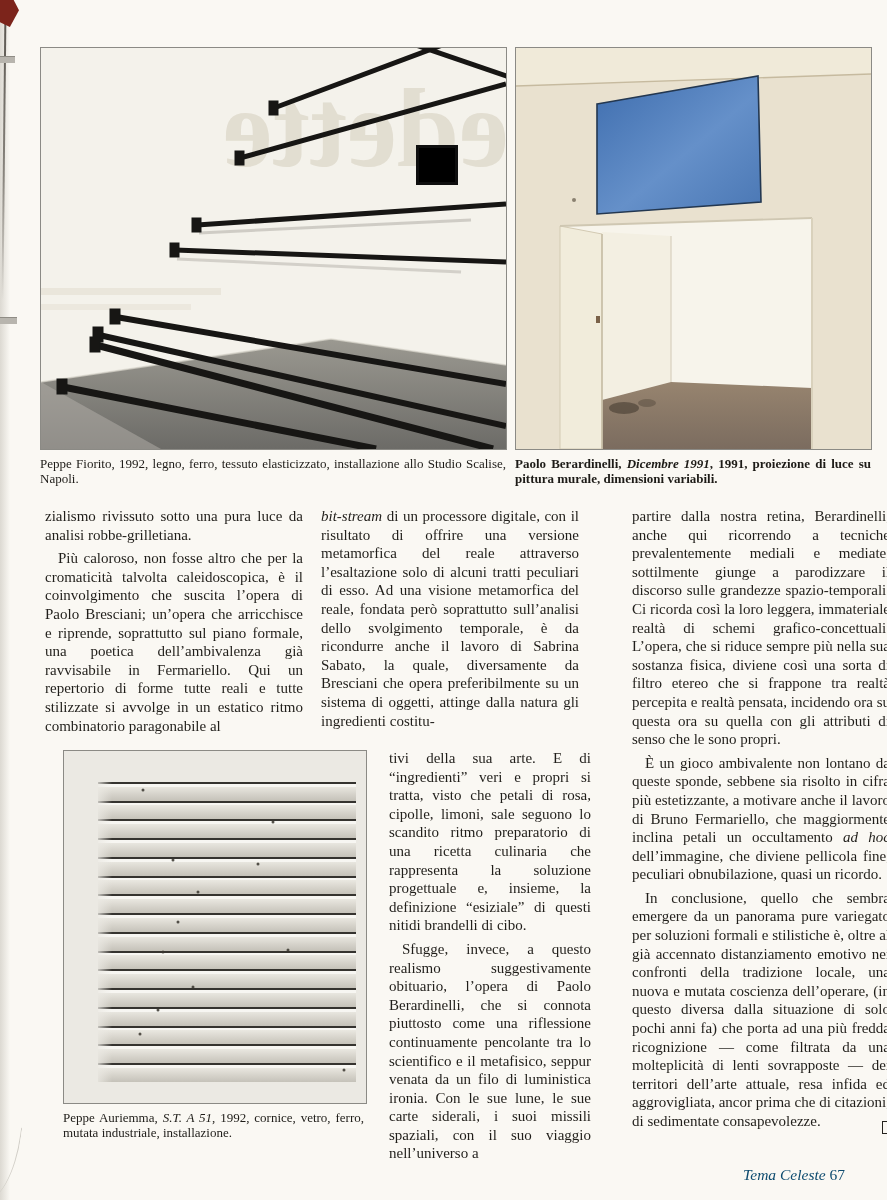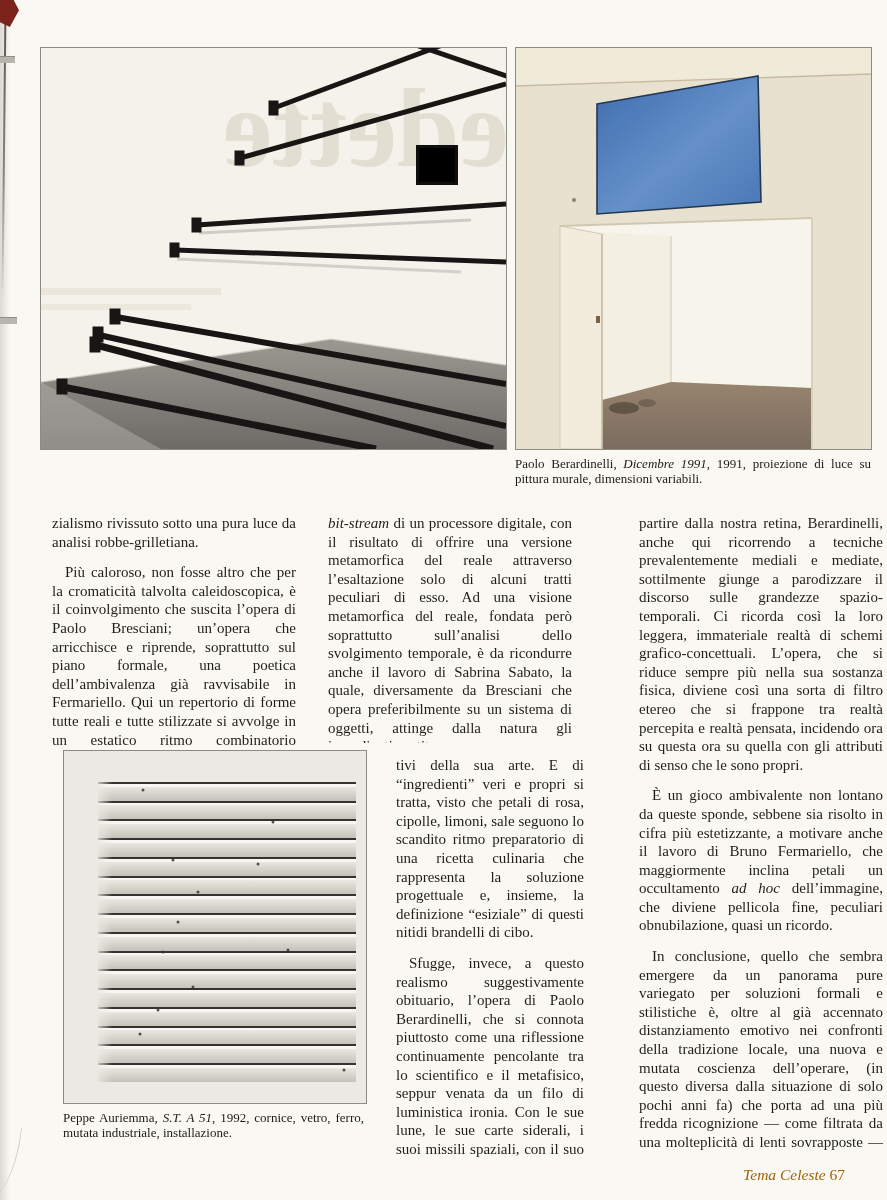--- a/index.html
+++ b/index.html
@@ -28,33 +28,33 @@
       #35332f 0px,#35332f 1.8px,
       #f7f6f2 1.8px,#f7f6f2 4.6px,
       #e9e7e0 4.6px,#d6d3cb 12px,
       #c5c2b9 18.75px);}
   .slats-fadeL{position:absolute;left:30px;top:28px;width:18px;height:306px;
     background:linear-gradient(90deg,#ebe9e3,rgba(235,233,227,0));}
   .slats-dots{position:absolute;left:34px;top:31px;}
   
   .cap{position:absolute;font-size:13px;line-height:15.2px;text-align:justify;color:#1d1b17;}
   #cap1{left:40px;top:456px;width:466px;}
-  #cap2{left:515px;top:456px;width:356px;}
+  #cap2{left:515px;top:456px;width:356px;font-weight:bold;}
   #cap3{left:63px;top:1110px;width:301px;}
   
   .col{position:absolute;font-size:15px;line-height:18.6px;text-align:justify;overflow:hidden;}
-  .col p{margin:12px;}
+  .col p{margin:5px;}
   .col p.ind{text-indent:13px;}
   #col1{left:40px;top:502px;width:268px;height:244px;}
   #col2a{left:316px;top:502px;width:268px;height:241px;}
   #col2b{left:384px;top:744px;width:212px;height:416px;}
   #col3{left:627px;top:502px;width:268px;height:652px;}
   .endbox{float:right;width:11px;height:11px;border:1.6px solid #24221e;margin-top:-15px;}
   
-  #footer{position:absolute;right:42px;top:1166px;font-size:15.5px;color:#a16207;}
+  #footer{position:absolute;right:42px;top:1166px;font-size:15.5px;color:#0c4a6e;}
   #footer .mag{font-style:italic;}
 </style>
 </head>
 <body>
 
 <div id="page">
 
   <div class="edge-strip"></div>
   <div class="binding-line"></div>
   <div class="corner-mark"></div>
@@ -132,20 +132,23 @@
       <ellipse cx="131" cy="355" rx="9" ry="4" fill="#3f362c" opacity="0.35"></ellipse>
 
       <polygon points="44,178 86,186 86,401 44,401" fill="#f1ecdb" stroke="#d3cab3" stroke-width="1"></polygon>
       <line x1="86" y1="186" x2="86" y2="401" stroke="#c8bfa7" stroke-width="1.6"></line>
       <rect x="80" y="268" width="4" height="7" fill="#7a6148"></rect>
       <line x1="44" y1="178" x2="296" y2="170" stroke="#cfc7b2" stroke-width="1.8"></line>
       <line x1="296" y1="170" x2="296" y2="401" stroke="#d9d1bc" stroke-width="2"></line>
     </svg>
   </div>
 
+  <div id="cap1" class="cap">
+    <span>Peppe Fiorito, 1992, legno, ferro, tessuto elasticizzato, installazione allo Studio Scalise, Napoli.</span>
+  </div>
   <div id="cap2" class="cap">
     <span>Paolo Berardinelli, </span><i>Dicembre 1991</i><span>, 1991, proiezione di luce su pittura murale, dimensioni variabili.</span>
   </div>
 
   <div id="col1" class="col">
     <p>zialismo rivissuto sotto una pura luce da analisi robbe-grilletiana.</p>
     <p class="ind">Più caloroso, non fosse altro che per la cromaticità talvolta caleidoscopica, è il coinvolgimento che suscita l’opera di Paolo Bresciani; un’opera che arricchisce e riprende, soprattutto sul piano formale, una poetica dell’ambivalenza già ravvisabile in Fermariello. Qui un repertorio di forme tutte reali e tutte stilizzate si avvolge in un estatico ritmo combinatorio paragonabile al</p>
   </div>
 
   <div id="col2a" class="col">

